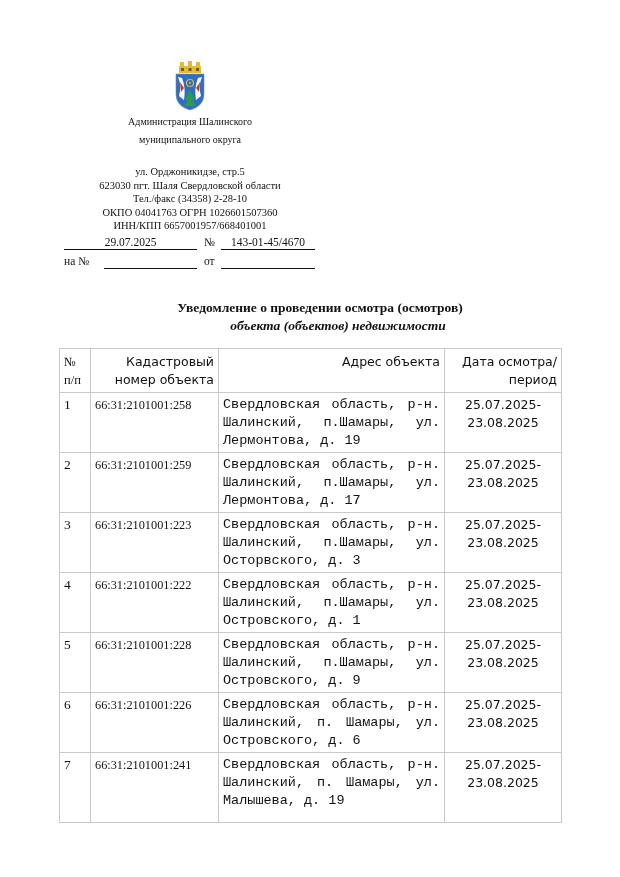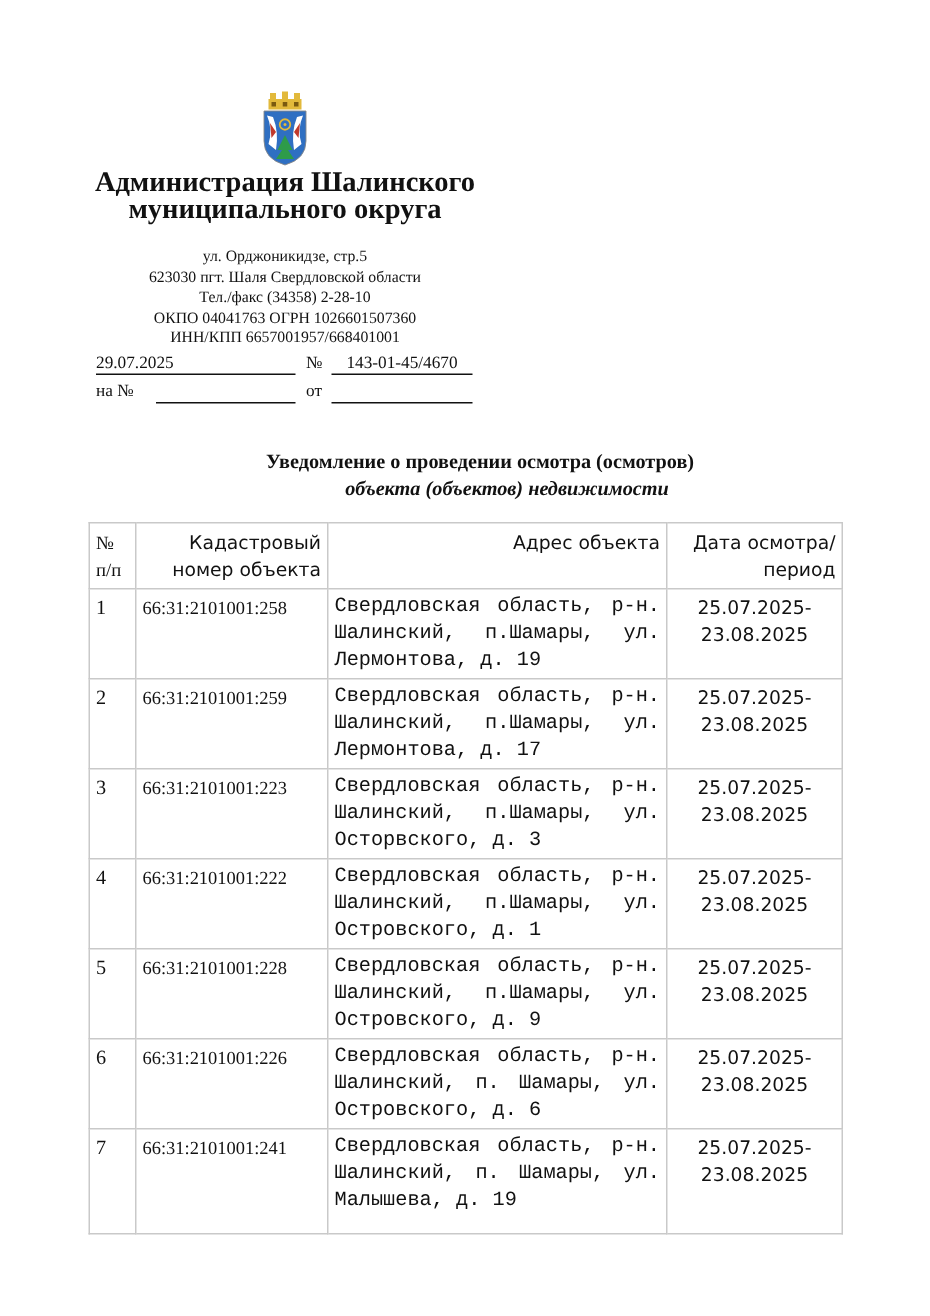--- a/index.html
+++ b/index.html
@@ -2,25 +2,25 @@
 <html><head>
   <meta charset="utf-8">
   <style>
     html, body { margin: 0; padding: 0; background: #ffffff; }
     body { width: 620px; height: 877px; position: relative; overflow: hidden; color: #111; font-family: "Liberation Serif", serif; }
     .abs { position: absolute; }
 
     
     .coat { left: 170px; top: 60px; width: 40px; height: 52px; }
 
-    .org-name { left: 60px; top: 113px; width: 260px; text-align: center; font-weight: bold; font-size: 19px; line-height: 18px; }
+    .org-name { left: 60px; top: 113px; width: 260px; text-align: center; font-weight: normal; font-size: 10px; line-height: 18px; }
     .org-details { left: 60px; top: 165px; width: 260px; text-align: center; font-size: 10.5px; line-height: 13.6px; }
 
     .reg-line { font-size: 11.5px; line-height: 14px; }
-    .reg-field { position: absolute; border-bottom: 1px solid #111; text-align: left; height: 14px; }
+    .reg-field { position: absolute; border-bottom: 1px solid #111; text-align: center; height: 14px; }
 
     .title { left: 120px; top: 299px; width: 400px; text-align: center; font-weight: bold; font-size: 13.5px; line-height: 18px; }
 
     table.objects { position: absolute; left: 59px; top: 348px; width: 502px; border-collapse: collapse; table-layout: fixed; font-size: 13.5px; line-height: 18px; }
     table.objects td, table.objects th { border: 1.5px solid #c9c9c9; vertical-align: top; padding: 3px 4px 2px 4px; font-weight: normal; }
     table.objects th { font-family: "DejaVu Sans", sans-serif; font-size: 12.5px; text-align: right; line-height: 18px; padding-top: 4px; padding-bottom: 3px; }
     th.col-num { font-family: "Liberation Serif", serif !important; text-align: left !important; font-size: 13px; }
     th.col-date { font-family: Liberation Mono, monospace; font-size: 13.5px; }
     td.num { font-family: "Liberation Serif", serif; }
     td.cad { font-family: Liberation Serif, serif; font-size: 12.3px; white-space: nowrap; }

